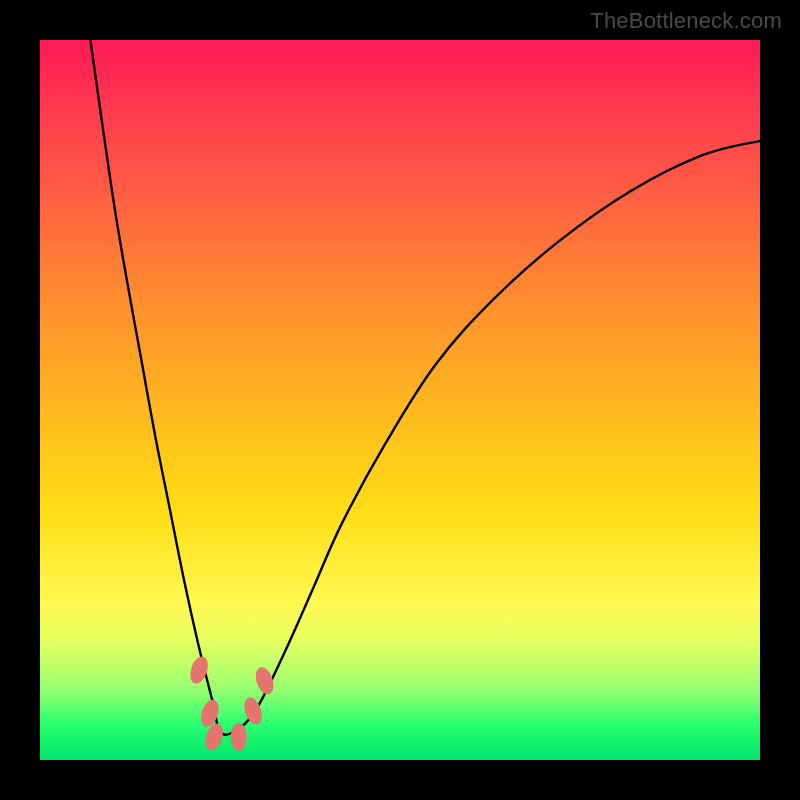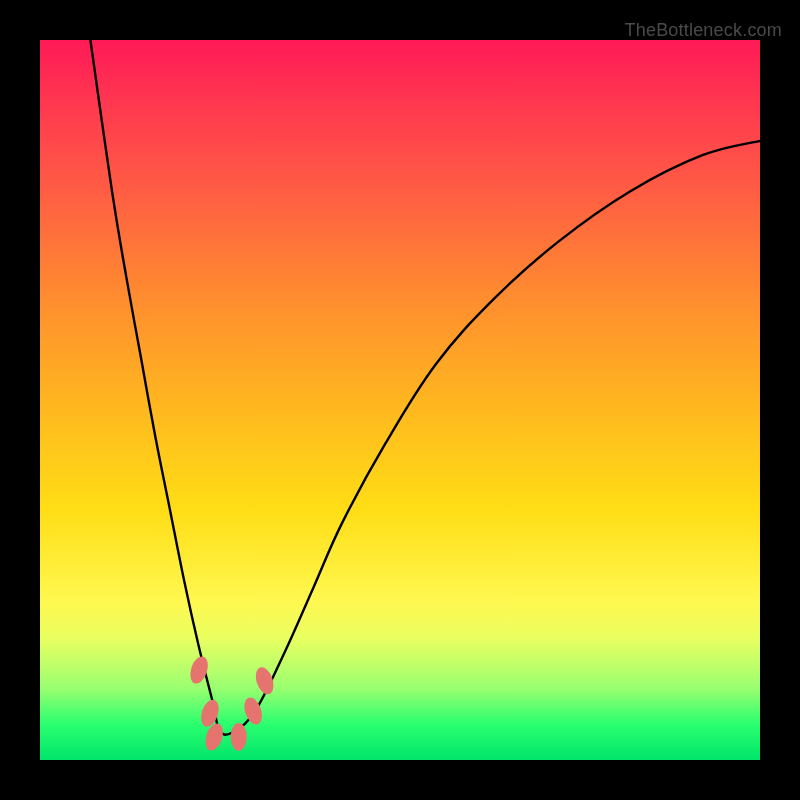--- a/index.html
+++ b/index.html
@@ -27,24 +27,24 @@
       #ffdd15 65%,
       #fff850 78%,
       #eaff60 83%,
       #9aff70 90%,
       #2bff70 95%,
       #00e56a 100%
     );
   }
   .watermark {
     position: absolute;
-    top: 20px;
+    top: 8px;
     right: 18px;
     color: #4a4a4a;
-    font-size: 18px;
+    font-size: 22px;
     letter-spacing: 0.2px;
     font-weight: 500;
     user-select: none;
   }
   svg.curve {
     position: absolute;
     left: 0;
     top: 0;
     width: 720px;
     height: 720px;

